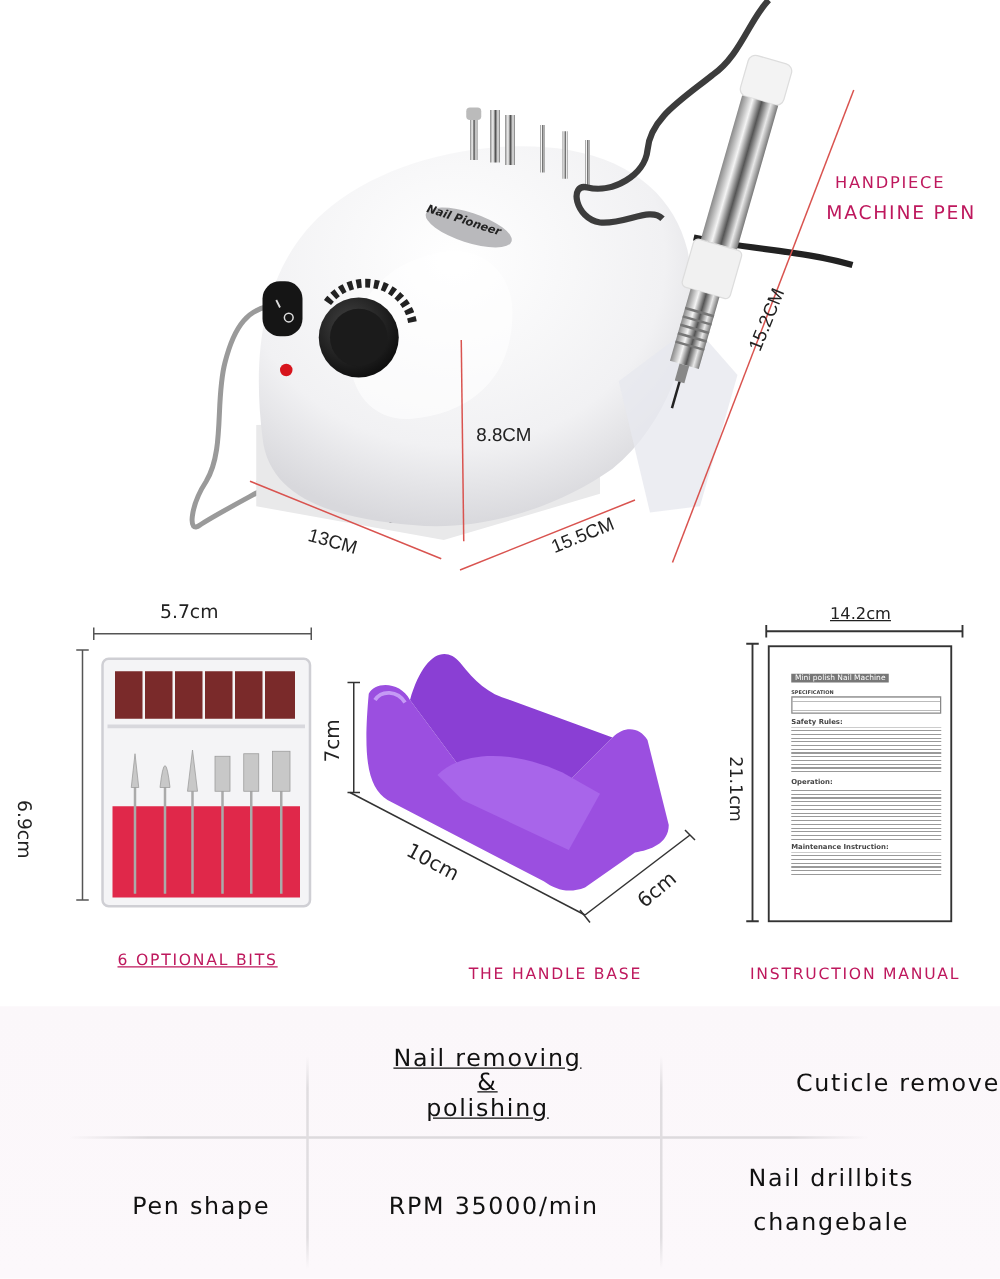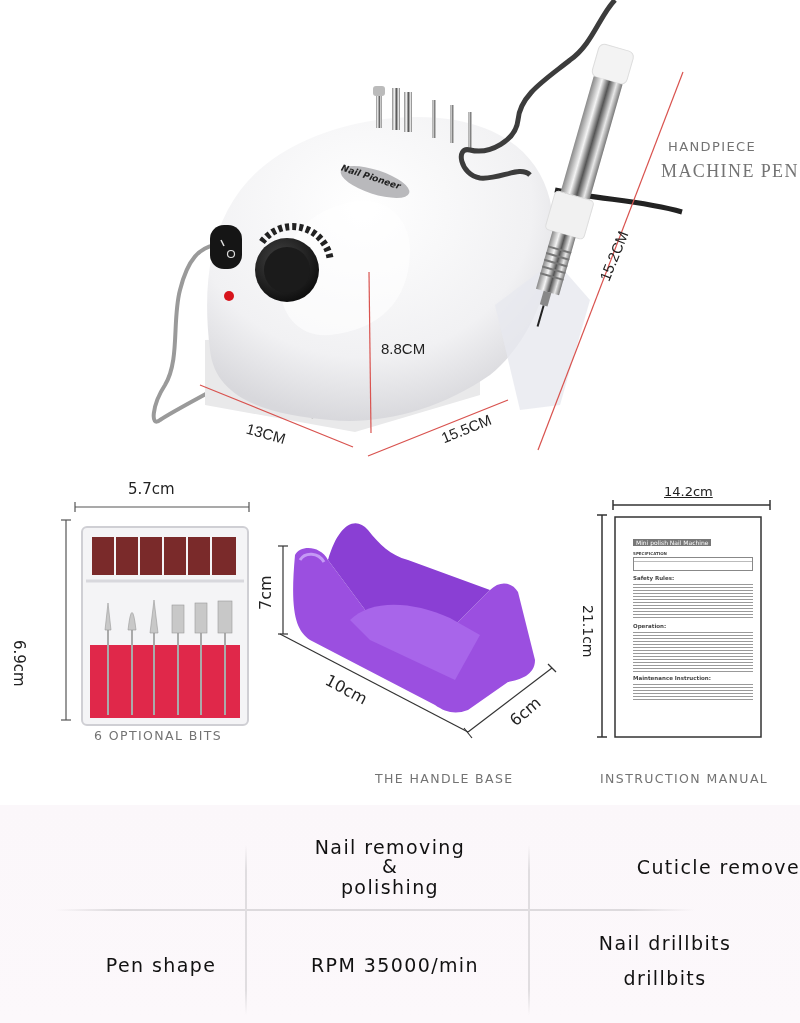--- a/index.html
+++ b/index.html
@@ -1,20 +1,20 @@
 <!DOCTYPE html>
 <html><head>
 <meta charset="utf-8">
 <style>
   * { box-sizing: border-box; margin: 0; padding: 0; }
   html, body { width: 800px; height: 1023px; background: #ffffff; overflow: hidden; }
   body { position: relative; font-family: "DejaVu Sans", "Liberation Sans", sans-serif; color: #222; }
 
   .abs { position: absolute; }
-  .caption { position: absolute; font-size: 12.5px; letter-spacing: 1.4px; color: #737373; white-space: nowrap; }
+  .caption { position: absolute; font-size: 12.5px; letter-spacing: 1.4px; color: #be185d; white-space: nowrap; }
   .dim { position: absolute; font-family: "Liberation Sans", sans-serif; font-size: 15px; color: #222; white-space: nowrap; }
   .dim2 { position: absolute; font-family: "DejaVu Sans", sans-serif; font-size: 15px; color: #222; white-space: nowrap; }
 
   
   .feature-panel {
     position: absolute; left: 0; top: 805px; width: 800px; height: 218px;
     background: linear-gradient(#fbf7fa, #fcf8fb);
   }
   .feature-cell {
     position: absolute; display: flex; flex-direction: column; align-items: center; justify-content: center;
@@ -110,21 +110,21 @@
 </div>
 
 <div class="abs" style="left:340px;top:172px;font-size:9px;font-weight:bold;font-style:italic;color:#222;transform:rotate(18deg);white-space:nowrap;">Nail Pioneer</div>
 
 <div class="dim" style="left:246px;top:425px;transform:rotate(16deg);">13CM</div>
 <div class="dim" style="left:381px;top:340px;">8.8CM</div>
 <div class="dim" style="left:440px;top:420px;transform:rotate(-22deg);">15.5CM</div>
 <div class="dim" style="left:596px;top:277px;transform:rotate(-68deg);transform-origin:left top;">15.2CM</div>
 
 <div class="caption" style="left:668px;top:139px;font-size:13px;">HANDPIECE</div>
-<div class="caption" style="left:661px;top:161px;font-size:18px;font-family:Liberation Serif, serif;">MACHINE PEN</div>
+<div class="caption" style="left:661px;top:161px;font-size:15px;">MACHINE PEN</div>
 
 <div class="abs" style="left:50px;top:475px;width:220px;height:300px;">
   <svg width="220" height="260" viewBox="0 0 220 260" xmlns="http://www.w3.org/2000/svg">
 
     <g stroke="#555" stroke-width="1.2">
       <line x1="25" y1="32" x2="199" y2="32"></line>
       <line x1="25" y1="27" x2="25" y2="37"></line>
       <line x1="199" y1="27" x2="199" y2="37"></line>
 
       <line x1="16" y1="45" x2="16" y2="245"></line>
@@ -159,21 +159,21 @@
       <path d="M78 155 Q82 120 86 155 Z"></path>
       <path d="M100 158 L104 125 L108 158 Z"></path>
       <rect x="122" y="130" width="12" height="28"></rect>
       <rect x="145" y="128" width="12" height="30"></rect>
       <rect x="168" y="126" width="14" height="32"></rect>
     </g>
   </svg>
 </div>
 <div class="dim2" style="left:128px;top:480px;">5.7cm</div>
 <div class="dim2" style="left:28px;top:640px;transform:rotate(90deg);transform-origin:left top;">6.9cm</div>
-<div class="caption" style="left:94px;top:728px;">6 OPTIONAL BITS</div>
+<div class="caption" style="left:94px;top:760px;text-decoration:underline;">6 OPTIONAL BITS</div>
 
 <div class="abs" style="left:250px;top:500px;width:330px;height:260px;">
   <svg width="330" height="260" viewBox="0 0 330 260" xmlns="http://www.w3.org/2000/svg">
 
     <g stroke="#333" stroke-width="1.2">
       <line x1="33" y1="46" x2="33" y2="134"></line>
       <line x1="28" y1="46" x2="38" y2="46"></line>
       <line x1="28" y1="134" x2="38" y2="134"></line>
       <line x1="30" y1="134" x2="218" y2="232"></line>
       <line x1="218" y1="232" x2="302" y2="168"></line>
@@ -223,32 +223,32 @@
 </div>
 <div class="dim2" style="left:664px;top:484px;font-size:13px;text-decoration:underline;">14.2cm</div>
 <div class="dim2" style="left:596px;top:605px;transform:rotate(90deg);transform-origin:left top;font-size:14px;">21.1cm</div>
 <div class="caption" style="left:600px;top:771px;">INSTRUCTION MANUAL</div>
 
 <div class="feature-panel">
   <div class="hline" style="left:55px;top:104px;width:640px;"></div>
   <div class="vline" style="left:245px;top:40px;height:170px;"></div>
   <div class="vline" style="left:528px;top:40px;height:170px;"></div>
 
-  <div class="feature-cell" style="left:250px;top:22px;width:280px;height:80px;">
+  <div class="feature-cell" style="left:250px;top:22px;width:280px;height:80px;text-decoration:underline;">
     <span>Nail removing</span>
     <span style="line-height:0.9;">&amp;</span>
     <span>polishing</span>
   </div>
   <div class="feature-cell" style="left:530px;top:12px;width:270px;height:100px;align-items:flex-end;">
     <span>Cuticle remove</span>
   </div>
 
   <div class="feature-cell" style="left:56px;top:112px;width:210px;height:96px;justify-content:center;">
     <span>Pen shape</span>
   </div>
   <div class="feature-cell" style="left:250px;top:112px;width:290px;height:96px;align-items:center;">
     <span>RPM 35000/min</span>
   </div>
   <div class="feature-cell" style="left:530px;top:104px;width:270px;height:104px;line-height:1.85;">
     <span>Nail drillbits</span>
-    <span>drillbits</span>
+    <span>changebale</span>
   </div>
 </div>
 
 </body></html>

